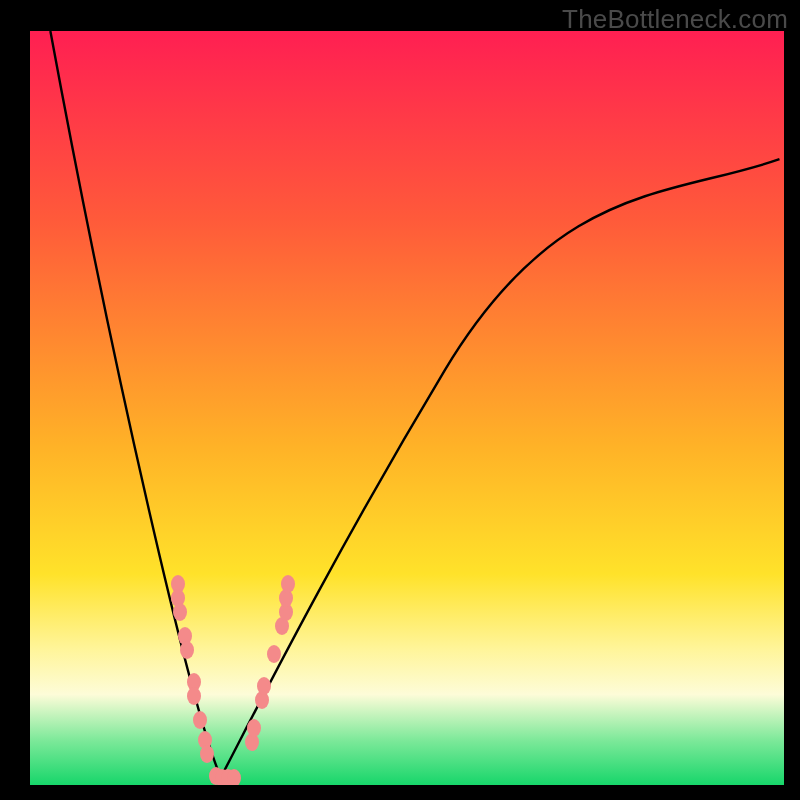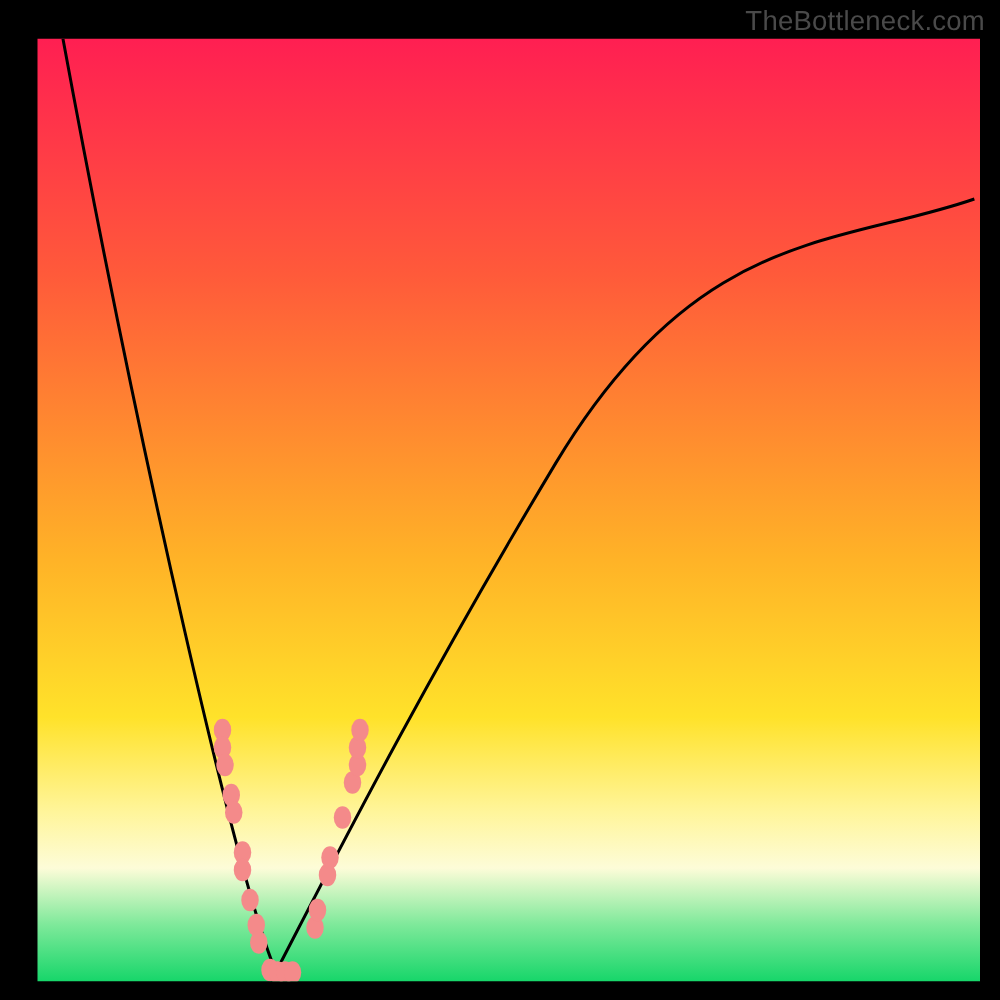--- a/index.html
+++ b/index.html
@@ -31,21 +31,21 @@
       var(--c-cream) 88%,
       var(--c-green1) 94%,
       var(--c-green2) 100%
     );
   }
   .watermark {
     position: absolute;
     top: 4px;
     right: 12px;
     color: #4a4a4a;
-    font-size: 22px;
+    font-size: 26px;
     font-weight: 500;
     letter-spacing: 0.2px;
     user-select: none;
   }
   svg.curves {
     position: absolute;
     left: 0;
     top: 0;
   }
 </style>

